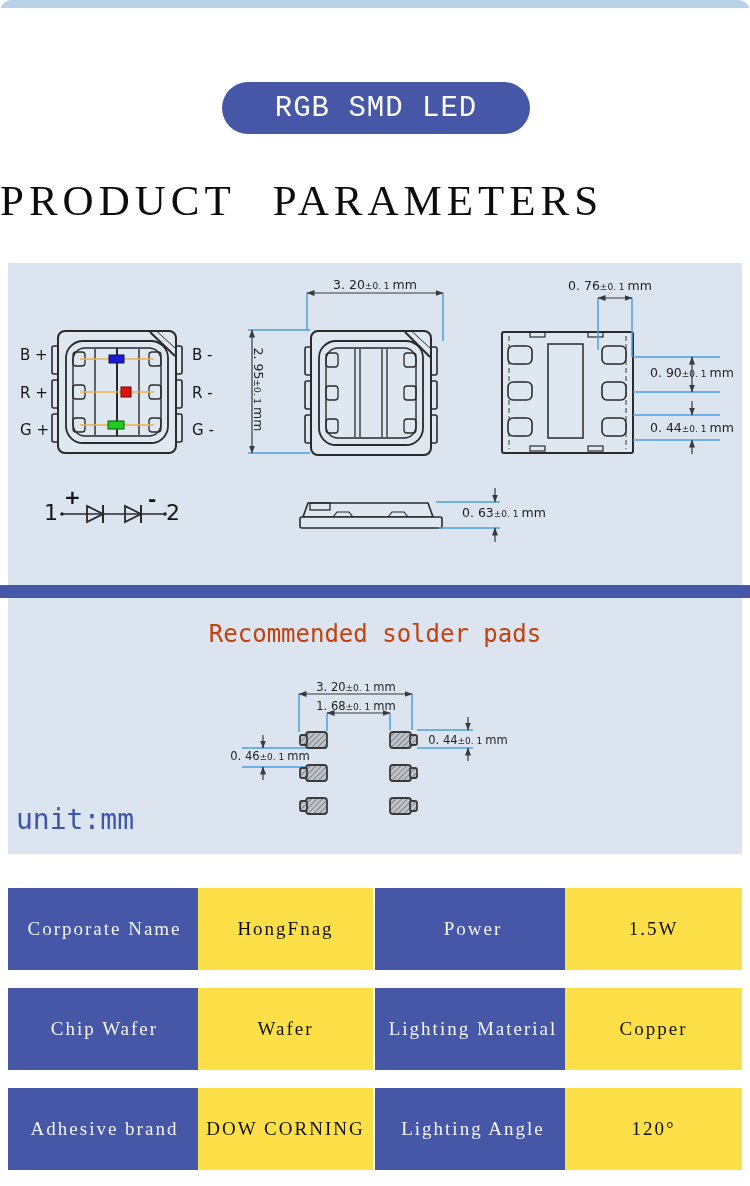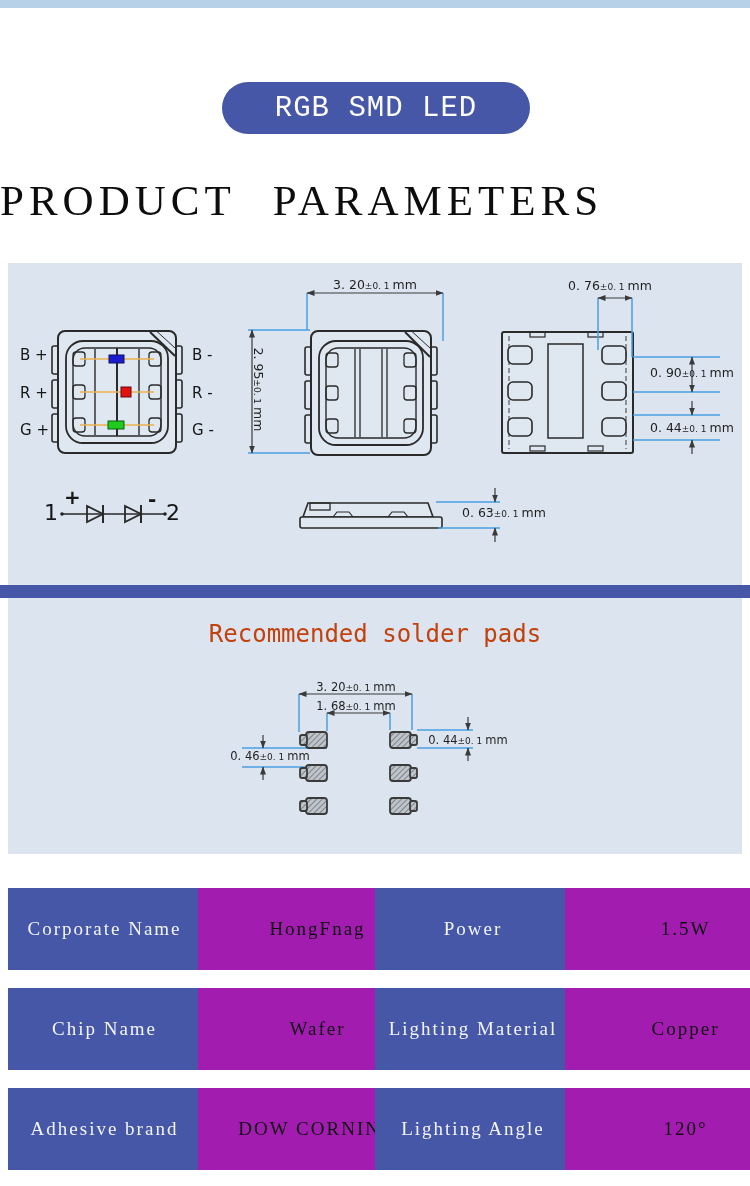--- a/index.html
+++ b/index.html
@@ -1,17 +1,17 @@
 <!DOCTYPE html>
 <html><head>
 <meta charset="utf-8">
 <style>
   html,body { margin:0; padding:0; background:#ffffff; }
   .page { position:relative; width:750px; height:1186px; background:#fff; overflow:hidden;
-          font-family:"DejaVu Sans", sans-serif; }
+          font-family:"DejaVu Sans", sans-serif;border-radius:12px; }
 
   .strip { position:absolute; left:0; top:0; width:750px; height:8px; background:#b7d1e8; }
 
   .badge { position:absolute; left:222px; top:82px; width:308px; height:52px; border-radius:26px;
            background:#4557a6; color:#fdfdfd; font-family:"Liberation Mono", monospace;
            font-size:29px; letter-spacing:1px; display:flex; align-items:center; justify-content:center; }
 
   .title { position:absolute; left:0; top:176px; width:602px; text-align:center;
            font-family:"Liberation Serif", serif; font-size:43px; letter-spacing:5px;
            word-spacing:22px; color:#0d0d0d; white-space:nowrap; }
@@ -39,21 +39,21 @@
              font-family:"DejaVu Sans Mono", monospace; font-size:28px; }
 
   .trow { position:absolute; left:8px; width:734px; height:82px; }
   .cell { position:absolute; top:0; height:82px; display:flex; align-items:center; justify-content:center;
           font-family:"Liberation Serif", serif; font-size:19px; letter-spacing:2px; white-space:nowrap; }
   .c0 { left:0;   width:193px; }
   .c1 { left:190px; width:175px; }
   .c2 { left:367px; width:196px; }
   .c3 { left:557px; width:177px; }
   .cell.lbl { background:#4557a6; color:#f3f5f9; }
-  .cell.val { background:#a21caf; color:#101010;padding-left:32px; }
+  .cell.val { background:#fde047; color:#101010; }
 
   svg { position:absolute; overflow:visible; }
   .ln   { stroke:#2a2a2a; fill:none; }
   .fillb{ fill:#dfe7f1; stroke:#2a2a2a; }
   .blue { stroke:#49a0e4; stroke-width:1.5; fill:none; }
   .dimln{ stroke:#3a3a3a; stroke-width:1.2; fill:none; }
 </style>
 </head>
 <body>
 
@@ -268,29 +268,30 @@
   <div class="dim ctr" style="left:286px; top:699px; width:140px; font-size:11.5px;">
     <span>1. 68</span><span class="tol">±0. 1</span><span class="unit">mm</span>
   </div>
   <div class="dim ctr" style="left:200px; top:749px; width:140px; font-size:11.5px;">
     <span>0. 46</span><span class="tol">±0. 1</span><span class="unit">mm</span>
   </div>
   <div class="dim ctr" style="left:398px; top:733px; width:140px; font-size:11.5px;">
     <span>0. 44</span><span class="tol">±0. 1</span><span class="unit">mm</span>
   </div>
 
+  <div class="unitmm">unit:mm</div>
 
   <div class="trow" style="top:888px;">
     <div class="cell lbl c0">Corporate Name</div>
     <div class="cell val c1">HongFnag</div>
     <div class="cell lbl c2">Power</div>
     <div class="cell val c3">1.5W</div>
   </div>
   <div class="trow" style="top:988px;">
-    <div class="cell lbl c0">Chip Name</div>
+    <div class="cell lbl c0">Chip Wafer</div>
     <div class="cell val c1">Wafer</div>
     <div class="cell lbl c2">Lighting Material</div>
     <div class="cell val c3">Copper</div>
   </div>
   <div class="trow" style="top:1088px;">
     <div class="cell lbl c0">Adhesive brand</div>
     <div class="cell val c1">DOW CORNING</div>
     <div class="cell lbl c2">Lighting Angle</div>
     <div class="cell val c3">120°</div>
   </div>

